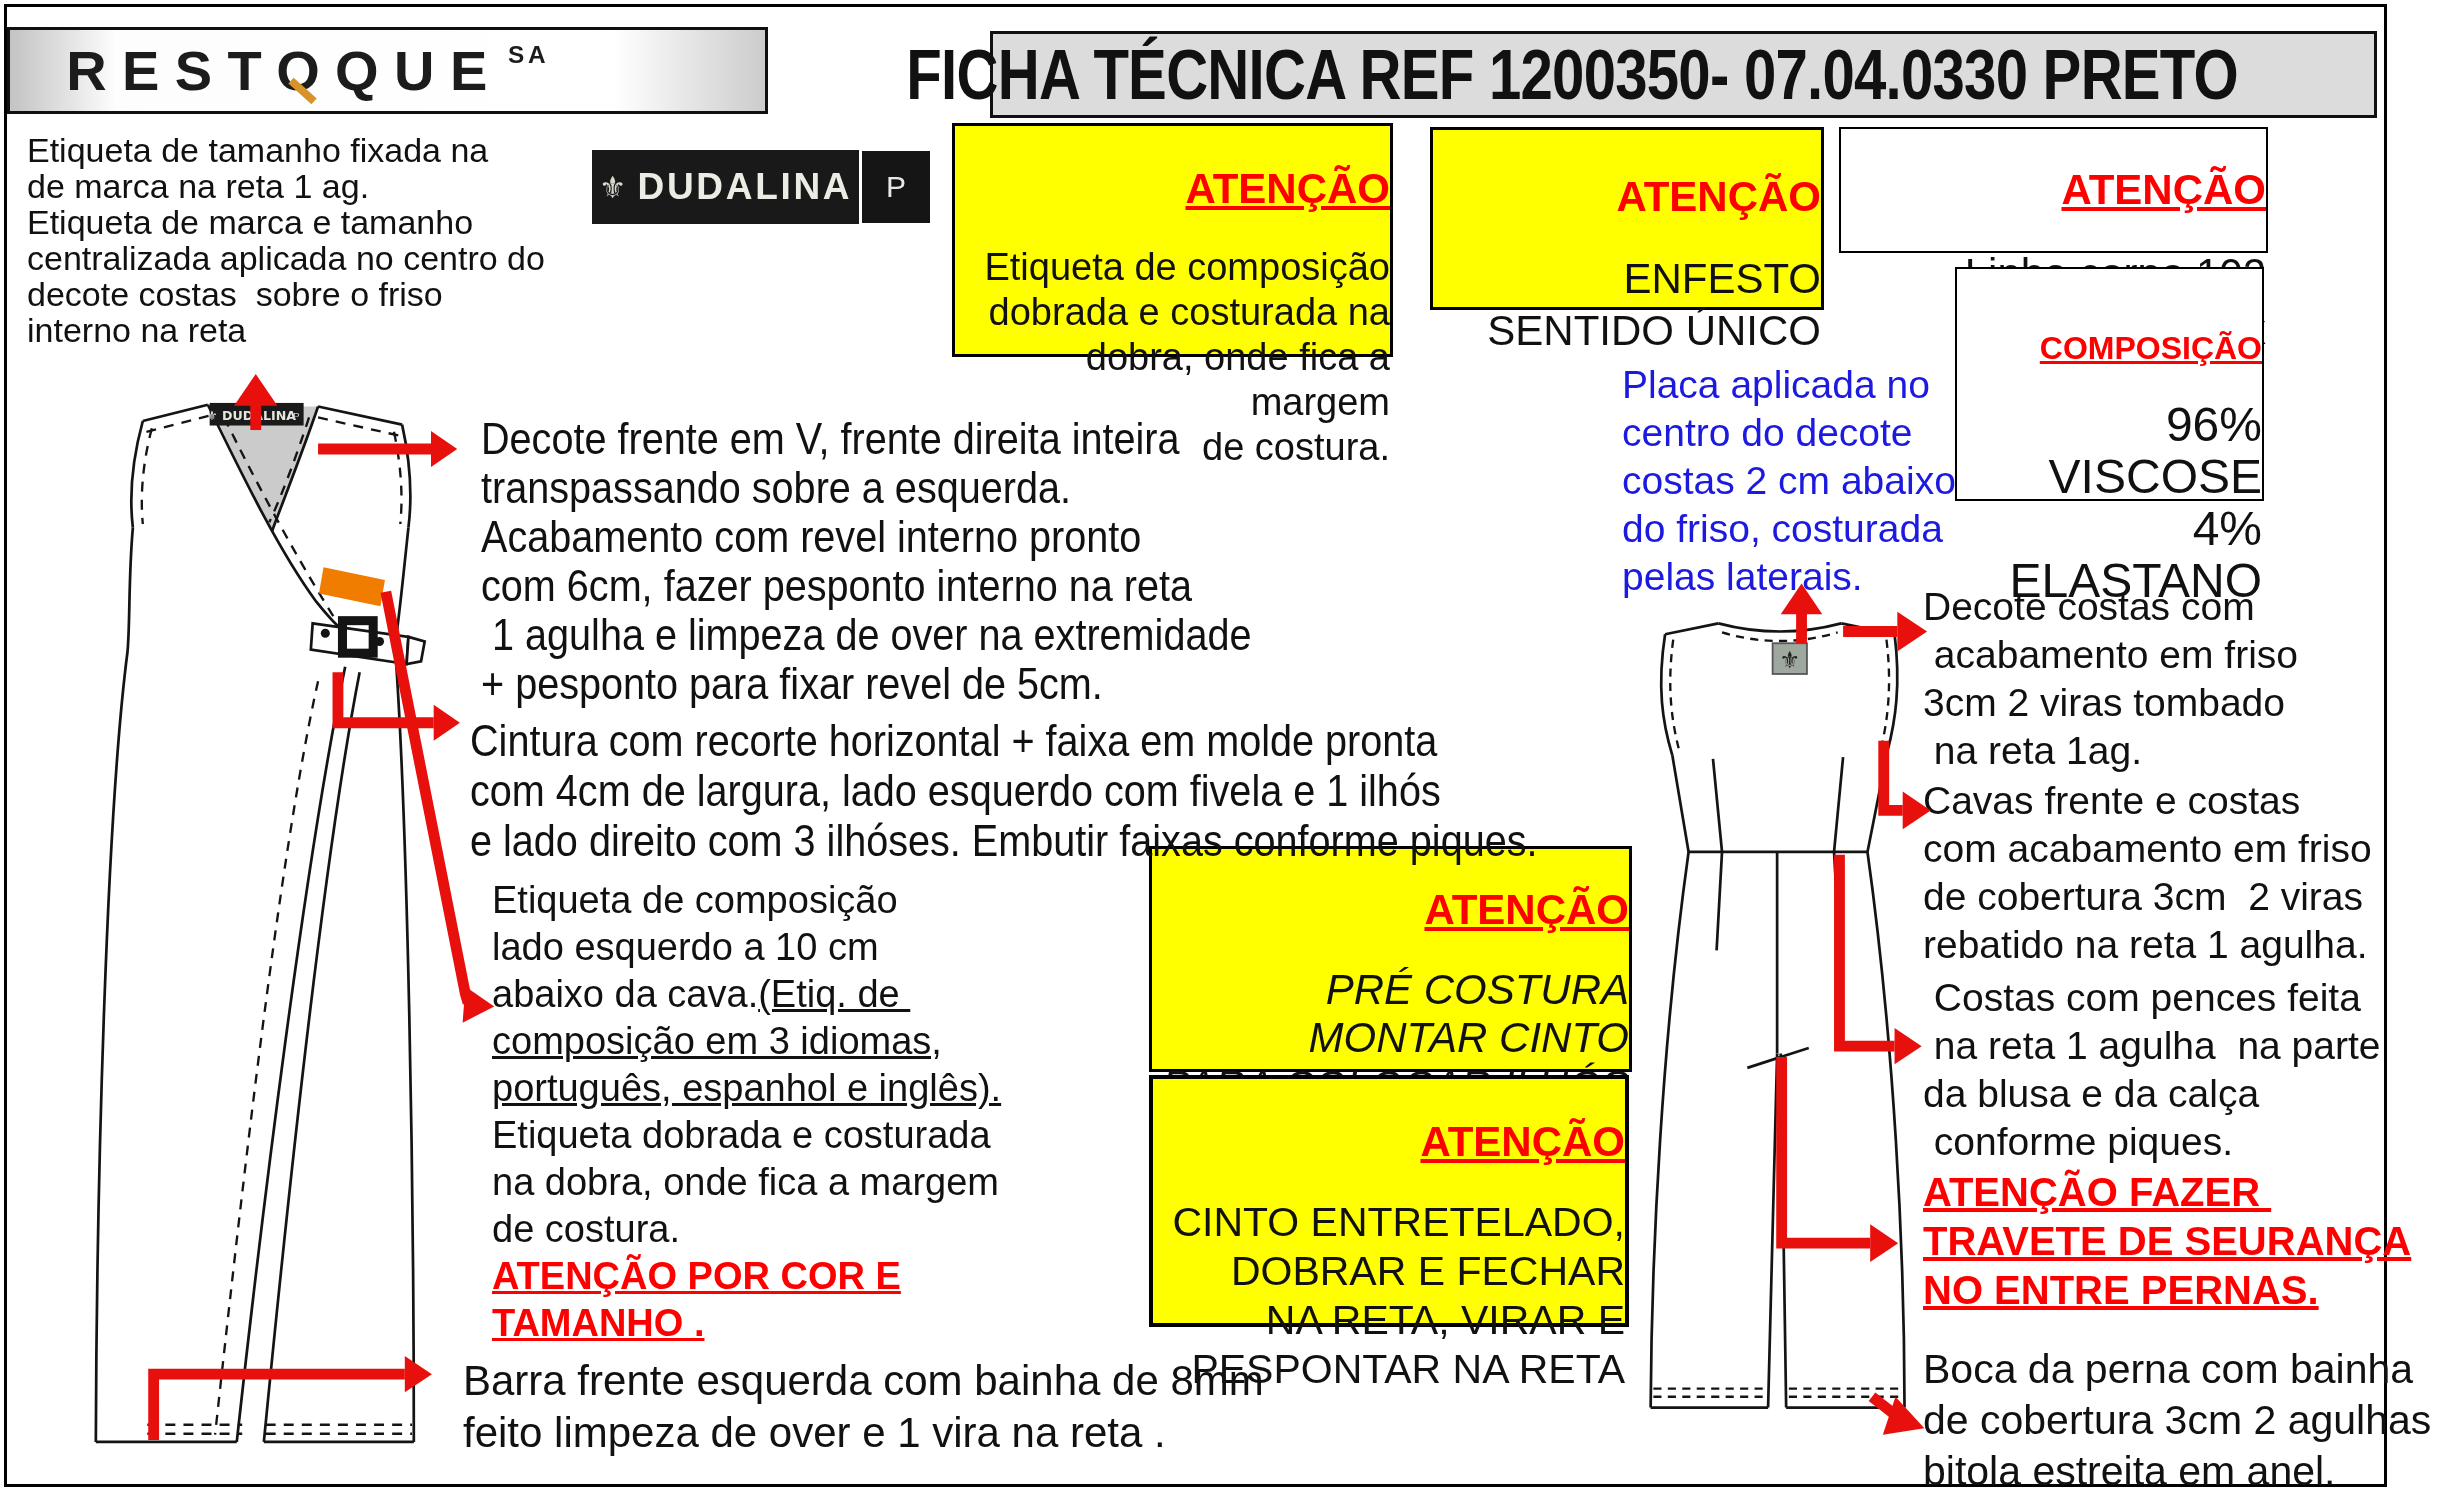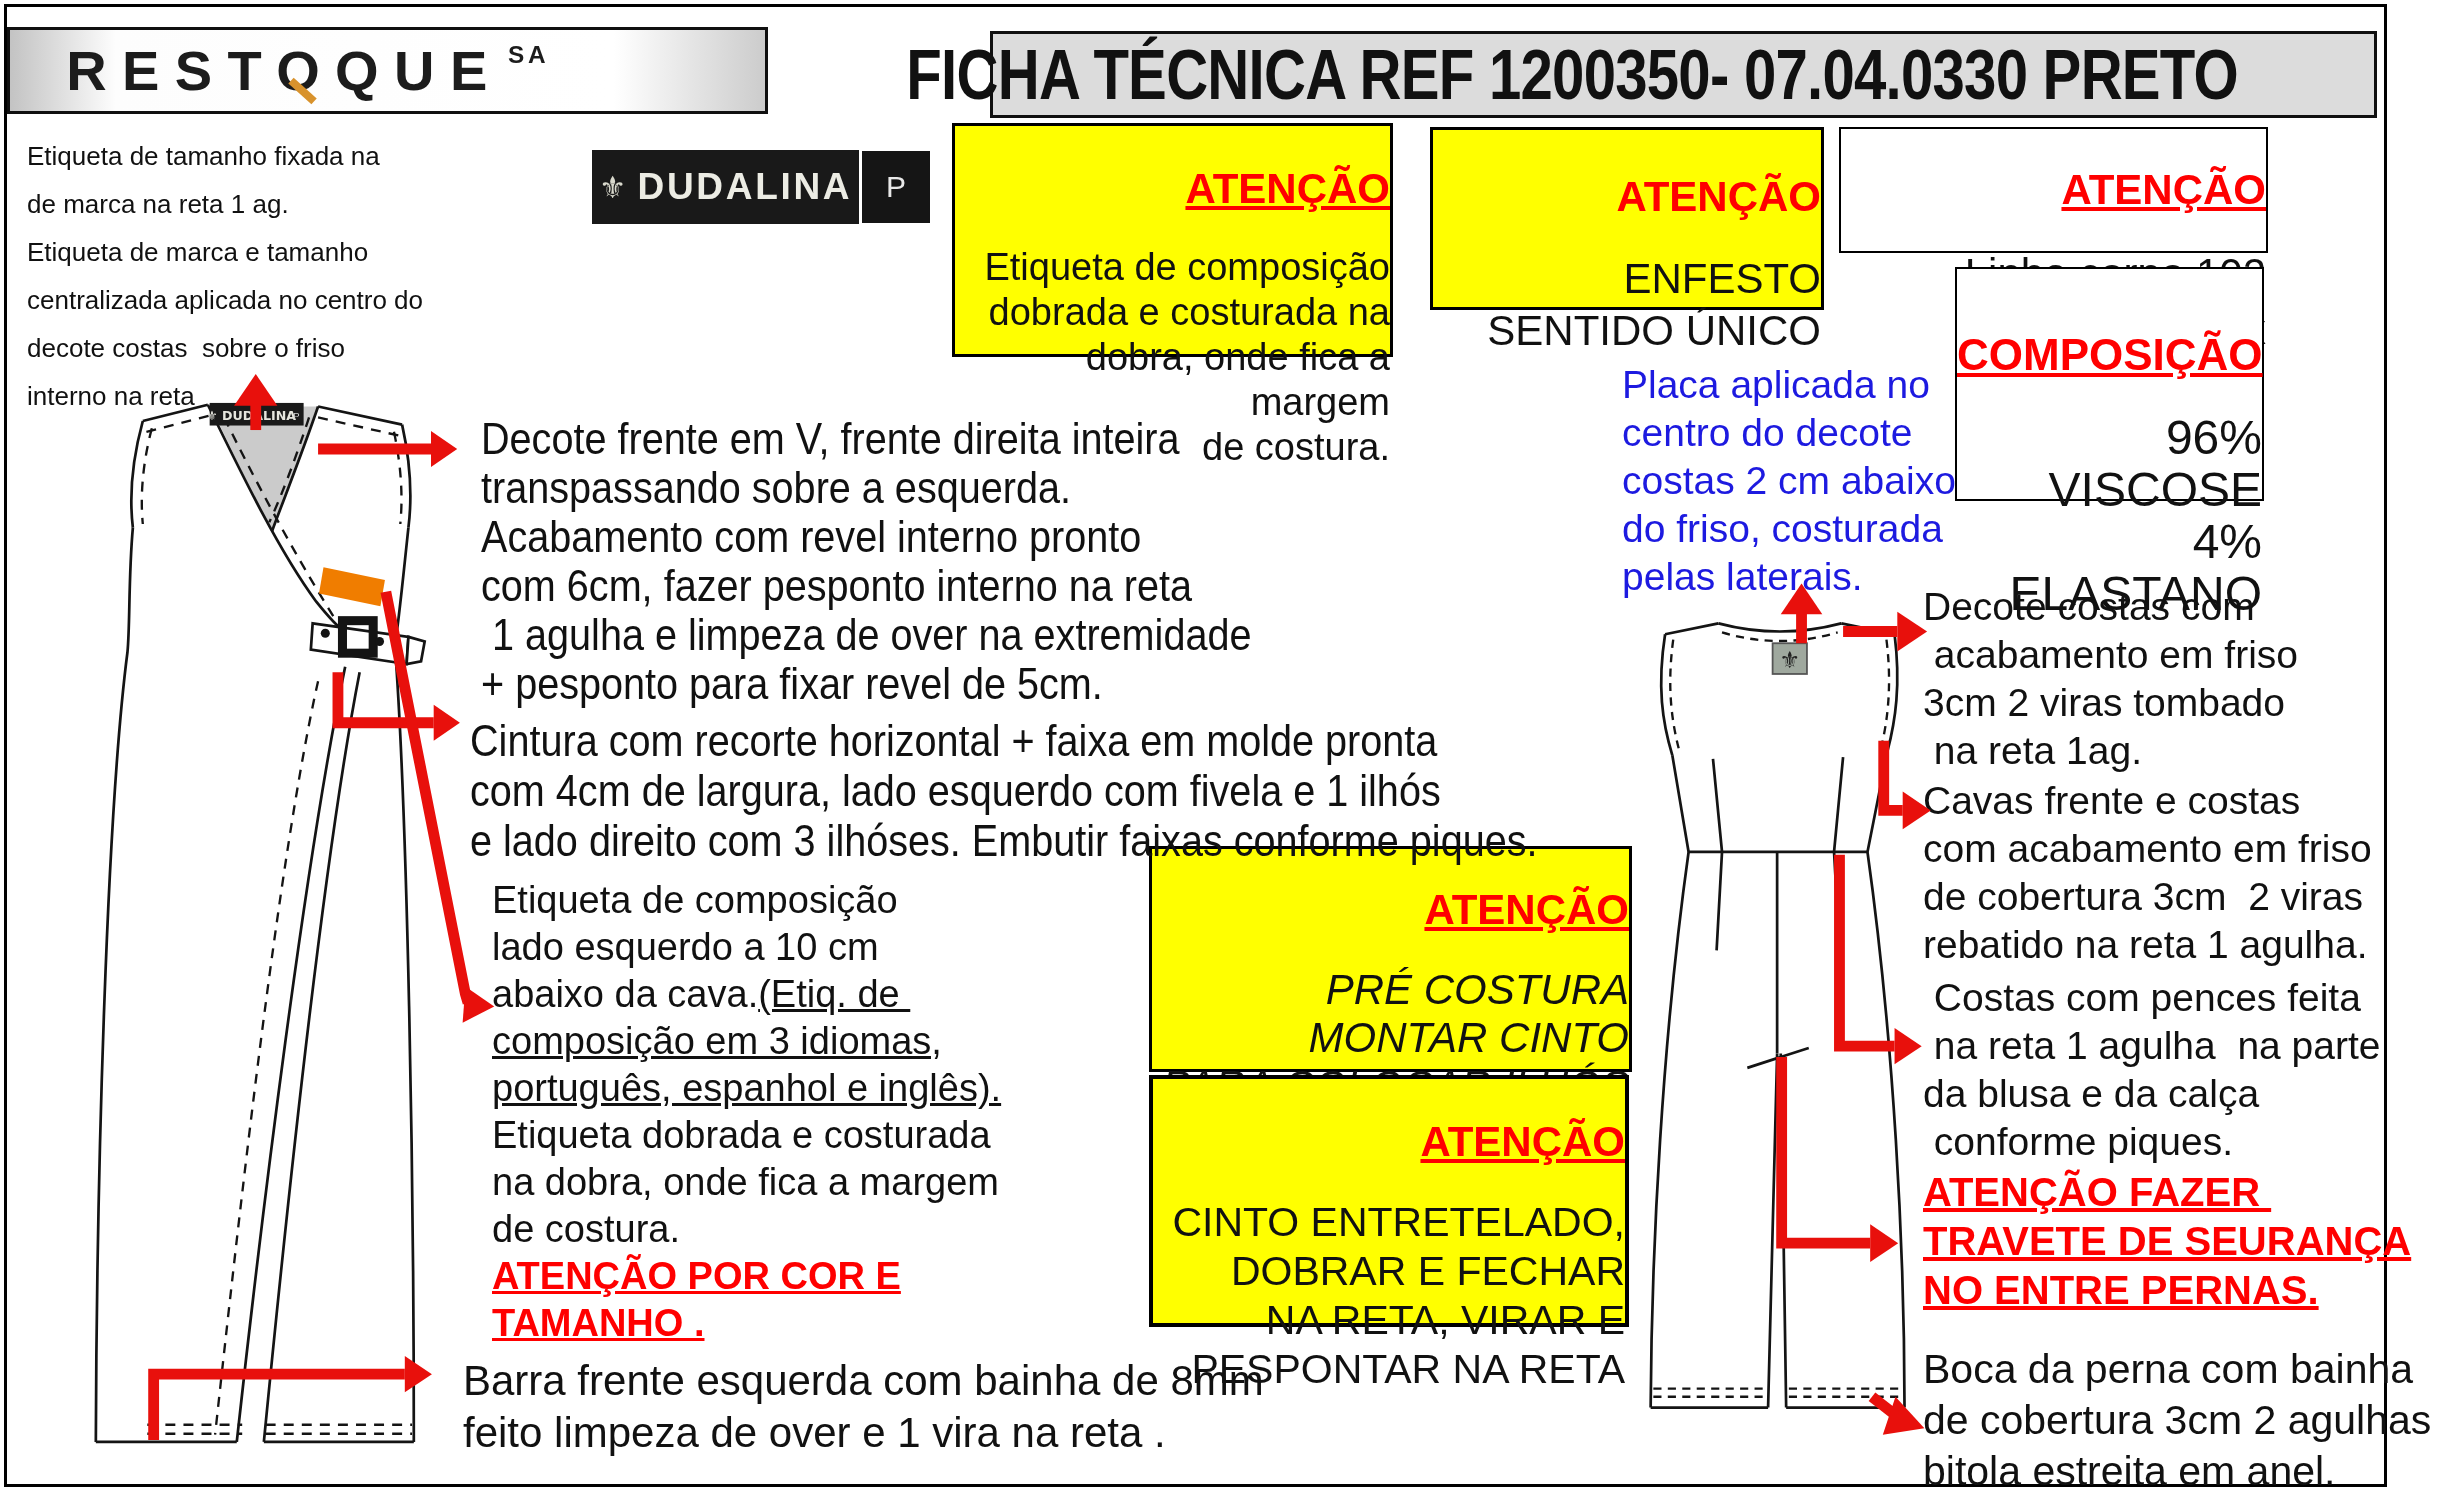--- a/index.html
+++ b/index.html
@@ -9,21 +9,21 @@
   .logo-box{left:7.2px;top:27px;width:699px;height:81px;border:3.6px solid #101010;z-index:2;
             background:linear-gradient(90deg,#c3c3c3 0%,#fdfdfd 14%,#ffffff 80%,#cccccc 100%);
             display:flex;align-items:center;padding-left:56px;text-align:center;}
   .logo-text{font-size:56px;font-weight:600;letter-spacing:15.4px;color:#1c1c1c;}
   .logo-sup{font-size:24.4px;font-weight:600;letter-spacing:3.6px;color:#1c1c1c;margin-left:5.4px;margin-top:-31px;}
   .logo-q-tail{left:287px;top:87px;width:31px;height:8.1px;background:#d8922c;transform:rotate(42deg);z-index:3;}
   .title-box{left:990px;top:31px;width:1381px;height:81px;border:3.6px solid #101010;background:#dcdcdc;
              display:flex;align-items:center;justify-content:flex-end;z-index:2;}
   .title-text{font-size:70px;font-weight:bold;white-space:nowrap;transform:scaleX(0.83);letter-spacing:-0.9px;}
   .note{white-space:pre-wrap;z-index:4;}
-  .t1{left:27px;top:132px;width:614px;font-size:26px;line-height:48px;}
+  .t1{left:27px;top:132px;width:614px;font-size:34px;line-height:36px;}
   .cond{transform:scaleX(0.88);transform-origin:0 0;}
   .t2{left:481px;top:414px;width:1355px;font-size:45px;line-height:49px;}
   .t3{left:470px;top:716px;width:1446px;font-size:45px;line-height:50px;}
   .t4{left:492px;top:877px;width:660px;font-size:38px;line-height:47px;}
   .t5{left:463px;top:1355px;width:1039px;font-size:42px;line-height:52px;}
   .t6{left:1622px;top:361px;width:416px;font-size:39px;line-height:48px;color:#1d1ae0;}
   .t7a{left:1923px;top:583px;width:542px;font-size:39px;line-height:48px;}
   .t7b{left:1923px;top:777px;width:542px;font-size:39px;line-height:48px;}
   .t7c{left:1923px;top:974px;width:542px;font-size:39px;line-height:48px;}
   .t7d{left:1923px;top:1168px;width:542px;font-size:40px;line-height:49px;color:#ff0000;font-weight:bold;text-decoration:underline;}
@@ -33,21 +33,21 @@
   .att{border:3.6px solid #000;z-index:3;text-align:right;white-space:pre-wrap;}
   .att-h{color:#ff0000;font-weight:bold;text-decoration:underline;font-size:42px;}
   .att-h.nou{text-decoration:none;}
   .att-b{font-size:38px;line-height:45px;}
   .y1{left:952px;top:123px;width:435px;height:221px;background:#ffff00;padding-top:7.2px;}
   .y2{left:1430px;top:127px;width:388px;height:166px;background:#ffff00;padding-top:11px;}
   .y2 .att-b{font-size:42px;line-height:52px;}
   .w3{left:1839px;top:127px;width:425px;height:117px;background:#fff;border-width:2.7px;padding-top:5.4px;}
   .w3 .att-b{font-size:42px;line-height:56px;}
   .w4{left:1955px;top:267px;width:305px;height:201px;background:#fff;border-width:2.7px;padding-top:29px;}
-  .w4 .att-h{font-size:44px;}
+  .w4 .att-h{font-size:32px;}
   .w4 .att-b{font-size:48px;line-height:52px;}
   .y5{left:1149px;top:846px;width:477px;height:215px;background:#ffff00;padding-top:5.4px;}
   .y5 .att-b{font-size:42px;line-height:48px;font-style:italic;}
   .y6{left:1149px;top:1075px;width:472px;height:237px;background:#ffff00;border-width:4.5px;padding-top:7.2px;}
   .y6 .att-b{font-size:41px;line-height:49px;}
   .brand-label{left:592px;top:150px;width:267px;height:74px;background:#191919;display:flex;align-items:center;justify-content:center;z-index:3;}
   .brand-fleur{font-family:"DejaVu Sans",sans-serif;color:#d8d8cc;font-size:31px;margin-right:11px;}
   .brand-name{color:#ececе4;color:#ecece4;font-size:37px;font-weight:bold;letter-spacing:2.7px;}
   .pbox{left:862px;top:151px;width:68px;height:72px;background:#151515;display:flex;align-items:center;justify-content:center;
         color:#e8e8e8;font-size:30px;z-index:3;}

